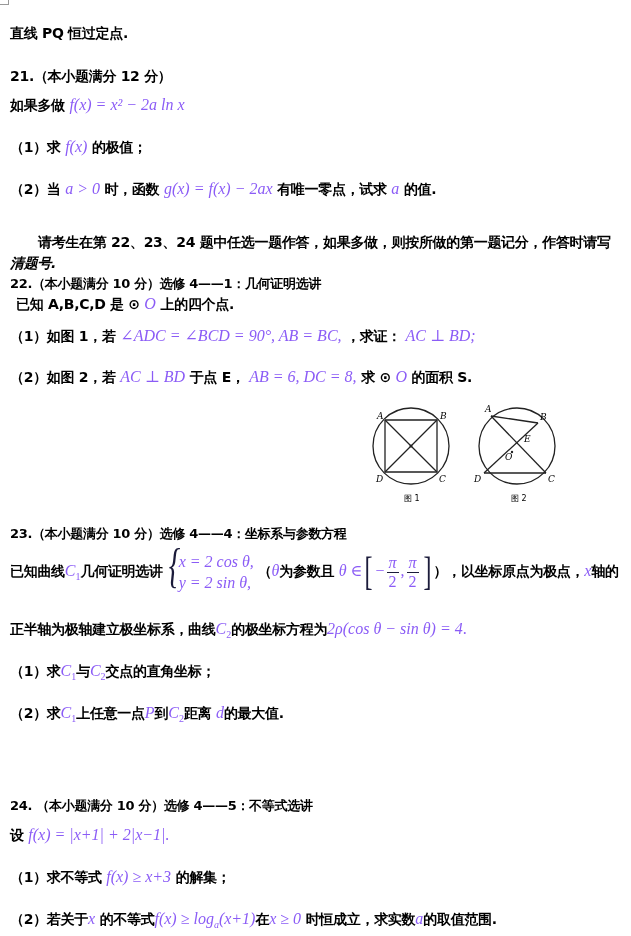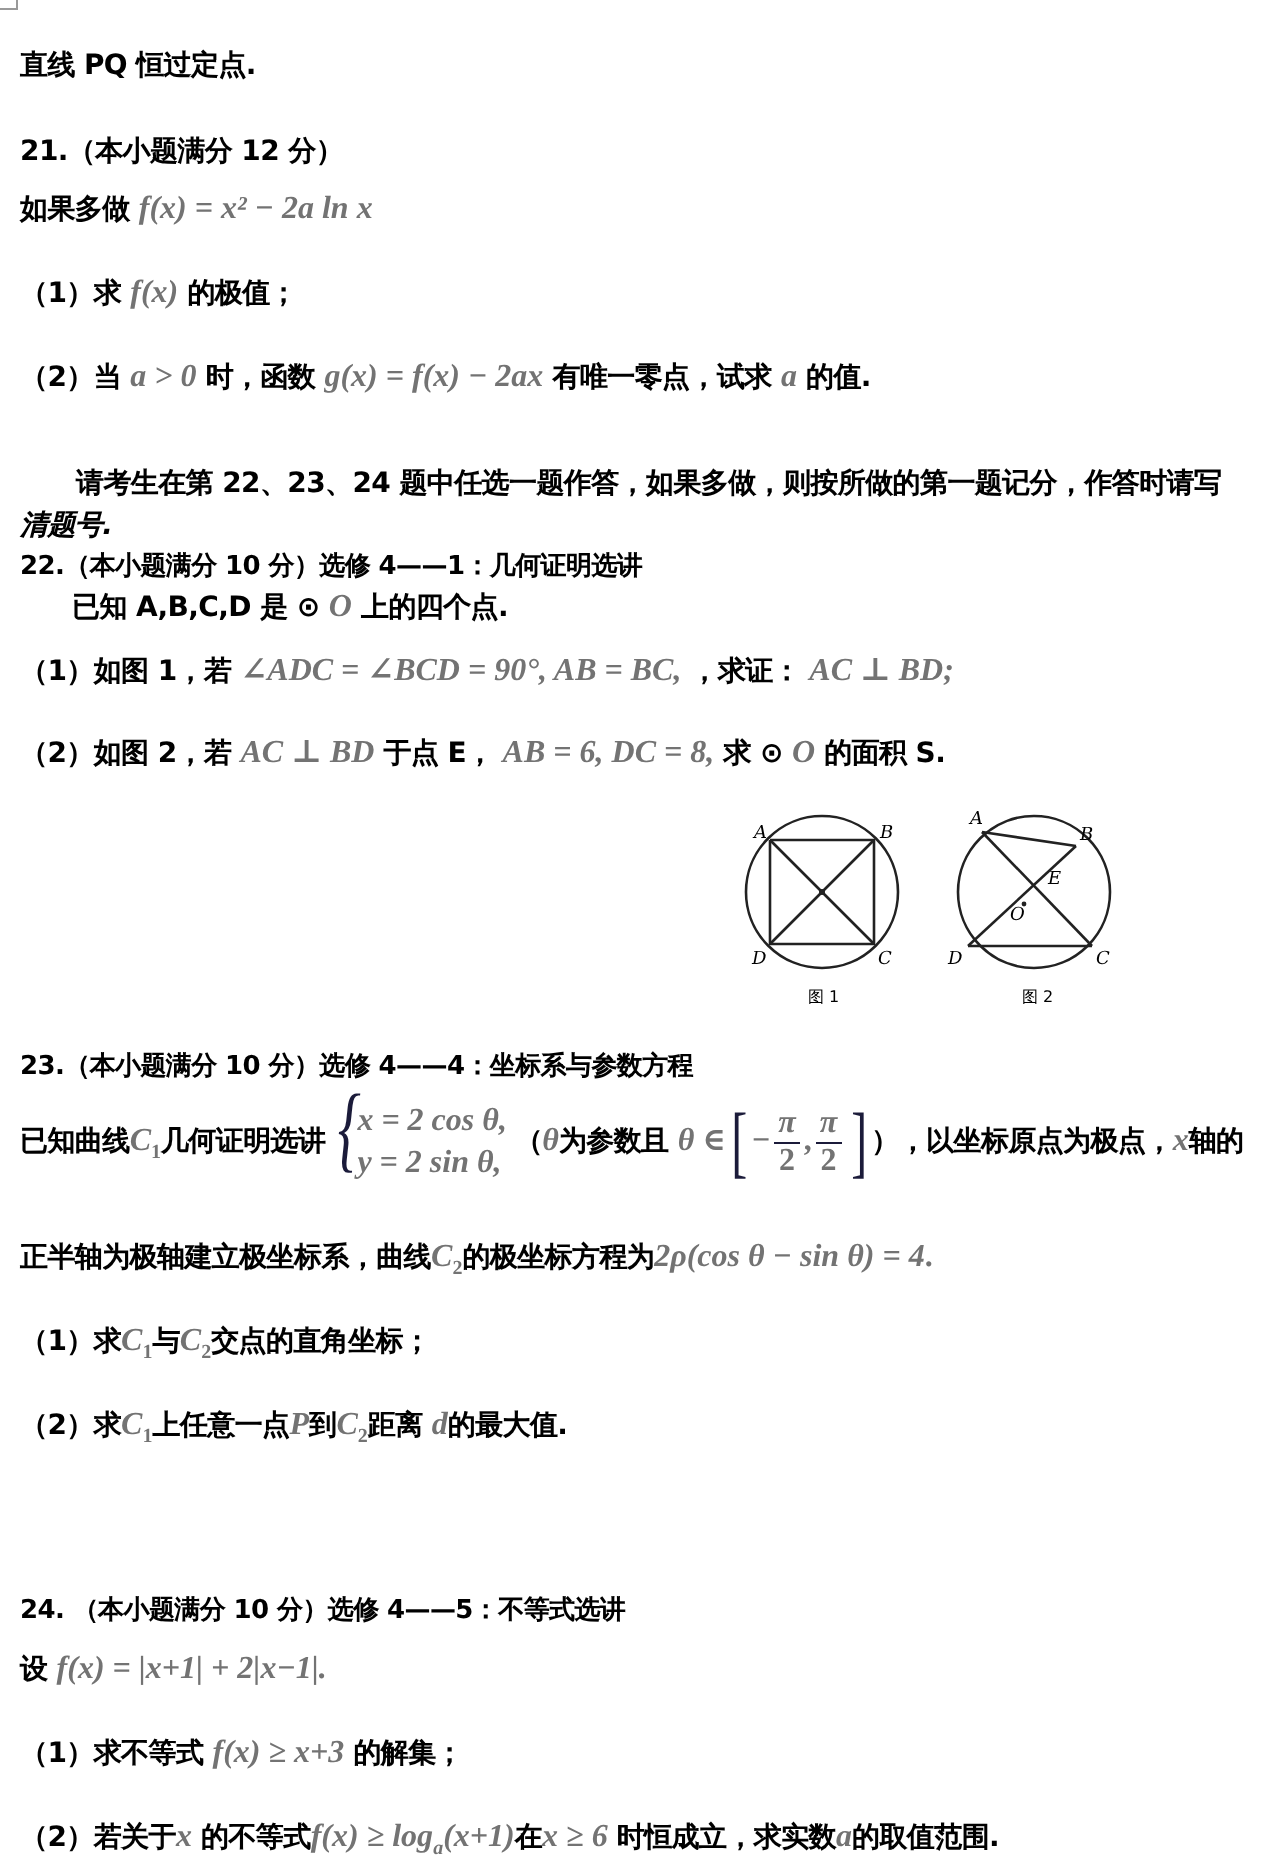--- a/index.html
+++ b/index.html
@@ -12,22 +12,22 @@
       position: absolute; left: 0; top: 0; width: 8px; height: 4px;
       border-right: 1px solid #999; border-bottom: 1px solid #999;
     }
     .line {
       position: absolute; left: 10px; white-space: nowrap;
       font-size: 14px; font-weight: bold; line-height: 18px;
       letter-spacing: -0.3px;
     }
     .m {
       font-family: "Liberation Serif", "DejaVu Serif", serif;
-      font-weight: bold; font-style: italic; font-size: 16px;
-      color: #737373; letter-spacing: 0;
+      font-weight: normal; font-style: italic; font-size: 16px;
+      color: #8b5cf6; letter-spacing: 0;
     }
     .mr { font-style: normal; }
     .sub { font-size: 10px; vertical-align: -4px; font-style: normal; }
     .brace-sys {
       display: inline-block; vertical-align: middle; position: relative;
       padding-left: 12px; margin: 0 4px;
     }
     .brace-sys::before {
       content: "{"; position: absolute; left: -2px; top: -6px;
       font-family: "Liberation Serif", serif; font-size: 48px; font-weight: normal;
@@ -78,21 +78,21 @@
   <span class="m">g(x) = f(x) − 2ax</span>
   <span>有唯一零点，试求</span>
   <span class="m">a</span>
   <span>的值.</span>
 </div>
 
 <div class="line" style="top:233px;left:38px;">请考生在第 22、23、24 题中任选一题作答，如果多做，则按所做的第一题记分，作答时请写</div>
 <div class="line" style="top:254px;font-style:italic;">清题号.</div>
 
 <div class="line" style="top:275px;font-size:13px;">22.（本小题满分 10 分）选修 4——1：几何证明选讲</div>
-<div class="line" style="top:295px;left:36px;">
+<div class="line" style="top:295px;left:16px;">
   <span>已知 A,B,C,D 是</span>
   <span>⊙</span>
   <span class="m">O</span>
   <span>上的四个点.</span>
 </div>
 <div class="line" style="top:327px;">
   <span>（1）如图 1，若</span>
   <span class="m">∠ADC = ∠BCD = 90°, AB = BC,</span>
   <span>，求证：</span>
   <span class="m">AC ⊥ BD;</span>
@@ -162,15 +162,15 @@
   <span>设</span>
   <span class="m">f(x) = |x+1| + 2|x−1|.</span>
 </div>
 <div class="line" style="top:868px;">
   <span>（1）求不等式</span>
   <span class="m">f(x) ≥ x+3</span>
   <span>的解集；</span>
 </div>
 <div class="line" style="top:910px;">
   <span>（2）若关于</span><span class="m">x</span>
-  <span>的不等式</span><span class="m"><span>f(x) ≥ log</span><span class="sub" style="font-style:italic">a</span><span>(x+1)</span></span><span>在</span><span class="m">x ≥ 6</span>
+  <span>的不等式</span><span class="m"><span>f(x) ≥ log</span><span class="sub" style="font-style:italic">a</span><span>(x+1)</span></span><span>在</span><span class="m">x ≥ 0</span>
   <span>时恒成立，求实数</span><span class="m">a</span><span>的取值范围.</span>
 </div>
 
 </body></html>

